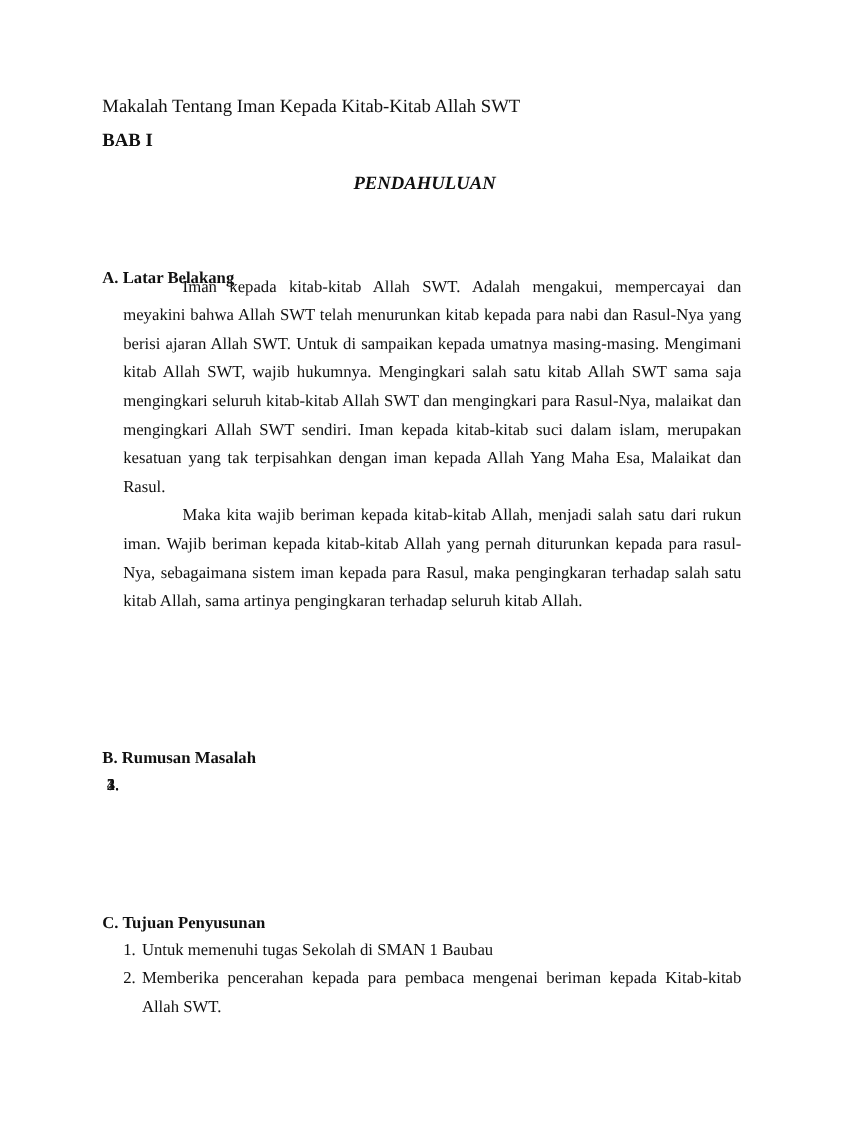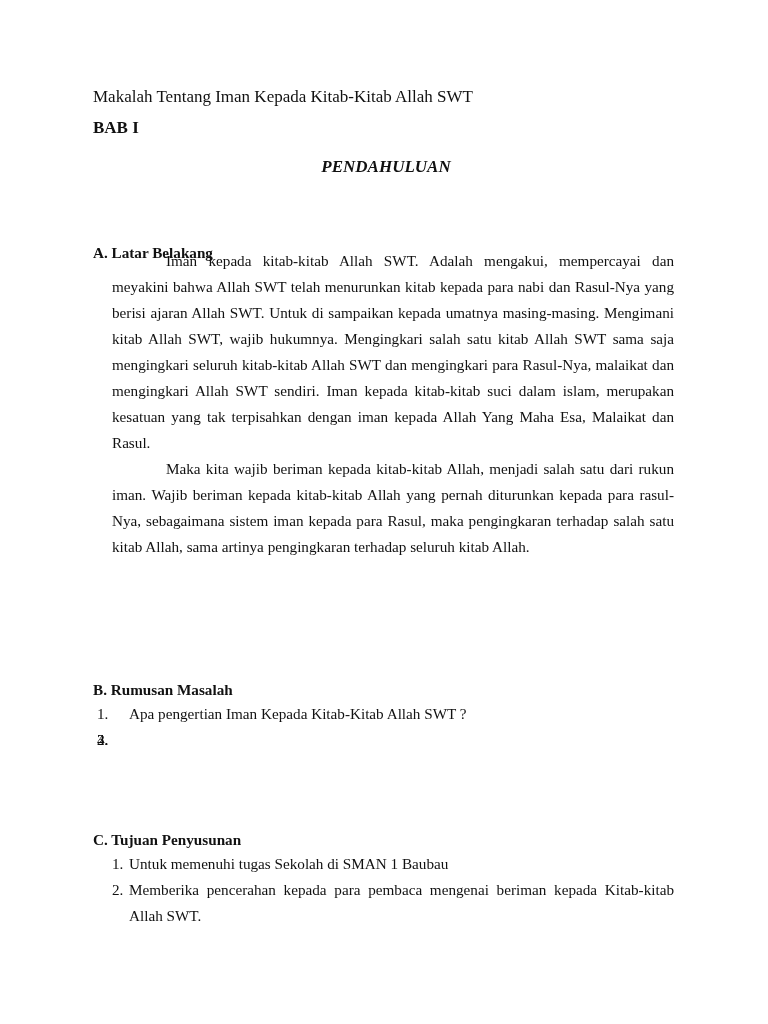--- a/index.html
+++ b/index.html
@@ -30,21 +30,21 @@
   <div class="line center pend" style="left:93px;width:586px;">PENDAHULUAN</div>
 
   <div class="heading" style="top:244px;">A. Latar Belakang</div>
   <div class="para" style="top:248px;">
     <p>Iman kepada kitab-kitab Allah SWT. Adalah mengakui, mempercayai dan meyakini bahwa Allah SWT telah menurunkan kitab kepada para nabi dan Rasul-Nya yang berisi ajaran Allah SWT. Untuk di sampaikan kepada umatnya masing-masing. Mengimani kitab Allah SWT, wajib hukumnya. Mengingkari salah satu kitab Allah SWT sama saja mengingkari seluruh kitab-kitab Allah SWT dan mengingkari para Rasul-Nya, malaikat dan mengingkari Allah SWT sendiri. Iman kepada kitab-kitab suci dalam islam, merupakan kesatuan yang tak terpisahkan dengan iman kepada Allah Yang Maha Esa, Malaikat dan Rasul.</p>
     <p>Maka kita wajib beriman kepada kitab-kitab Allah, menjadi salah satu dari rukun iman. Wajib beriman kepada kitab-kitab Allah yang pernah diturunkan kepada para rasul-Nya, sebagaimana sistem iman kepada para Rasul, maka pengingkaran terhadap salah satu kitab Allah, sama artinya pengingkaran terhadap seluruh kitab Allah.</p>
   </div>
 
   <div class="heading" style="top:681px;">B. Rumusan Masalah</div>
   <ul class="list" style="top:701px;left:97px;width:577px;">
-    <li><span class="num">1.</span><span style="padding-left:15px">Apa pengertian Iman Kepada Kitab-Kitab Allah SWT ?</span></li>
+    <li><span class="num">1.</span></li>
     <li><span class="num">2.</span></li>
     <li><span class="num">3.</span></li>
     <li><span class="num">4.</span></li>
   </ul>
 
   <div class="heading" style="top:831px;">C. Tujuan Penyusunan</div>
   <ul class="list" style="top:851px;left:112px;width:562px;">
     <li style="padding-left:17px"><span class="num">1.</span><span>Untuk memenuhi tugas Sekolah di SMAN 1 Baubau</span></li>
     <li style="padding-left:17px"><span class="num">2.</span><span>Memberika pencerahan kepada para pembaca mengenai beriman kepada Kitab-kitab Allah SWT.</span></li>
   </ul>

